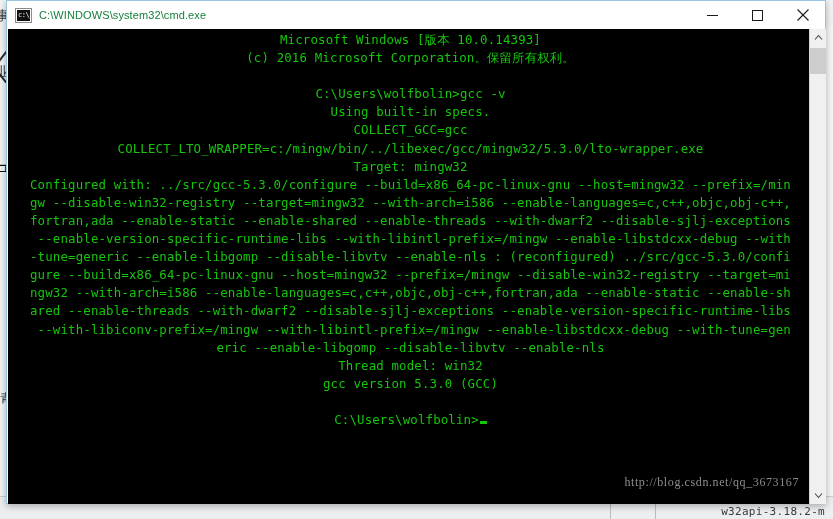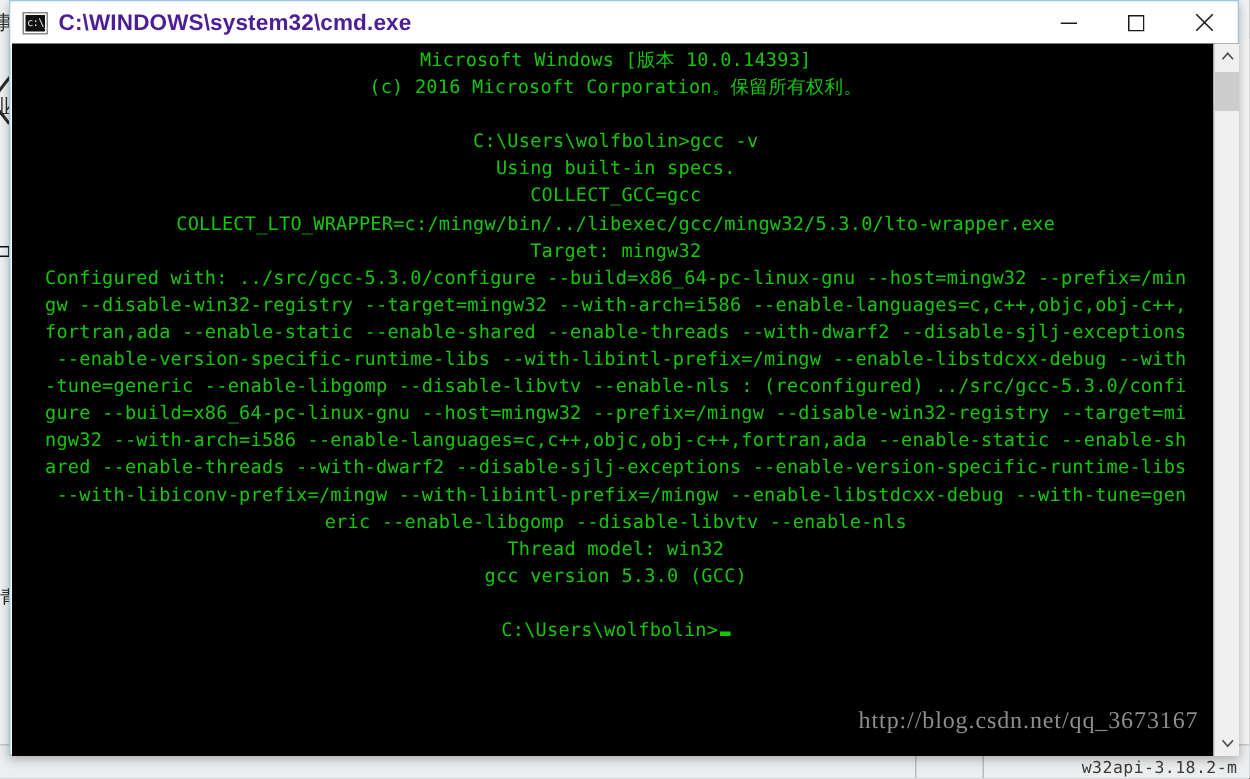--- a/index.html
+++ b/index.html
@@ -151,26 +151,25 @@
     content: "c:\\_";
     position: absolute;
     left: 2px; top: 0px;
     font-family: "DejaVu Sans Mono", monospace;
     font-size: 7px;
     color: #e8e8e8;
     line-height: 13px;
     letter-spacing: -0.5px;
   }
   #title-text {
-    font-size: 15px;
-    color: #4c1d95;
+    font-size: 11px;
+    color: #15803d;
     font-family: "Liberation Sans", sans-serif;
     letter-spacing: .1px;
     white-space: nowrap;
-    font-weight: bold;
   }
   #win-buttons {
     position: absolute;
     right: 0; top: 0;
     height: 28px;
     display: flex;
   }
   .win-btn {
     width: 45px; height: 28px;
     display: flex;
@@ -214,21 +213,21 @@
     vertical-align: baseline;
     margin-left: 1px;
     position: relative;
     top: 0px;
   }
   #watermark {
     position: absolute;
     right: 10px;
     bottom: 14px;
     font-family: "Liberation Serif", serif;
-    font-size: 16px;
+    font-size: 12px;
     color: #8d8d8d;
     letter-spacing: .6px;
     white-space: nowrap;
   }
 
   
   #scrollbar {
     width: 17px;
     flex: 0 0 17px;
     background: #f0f0f0;

